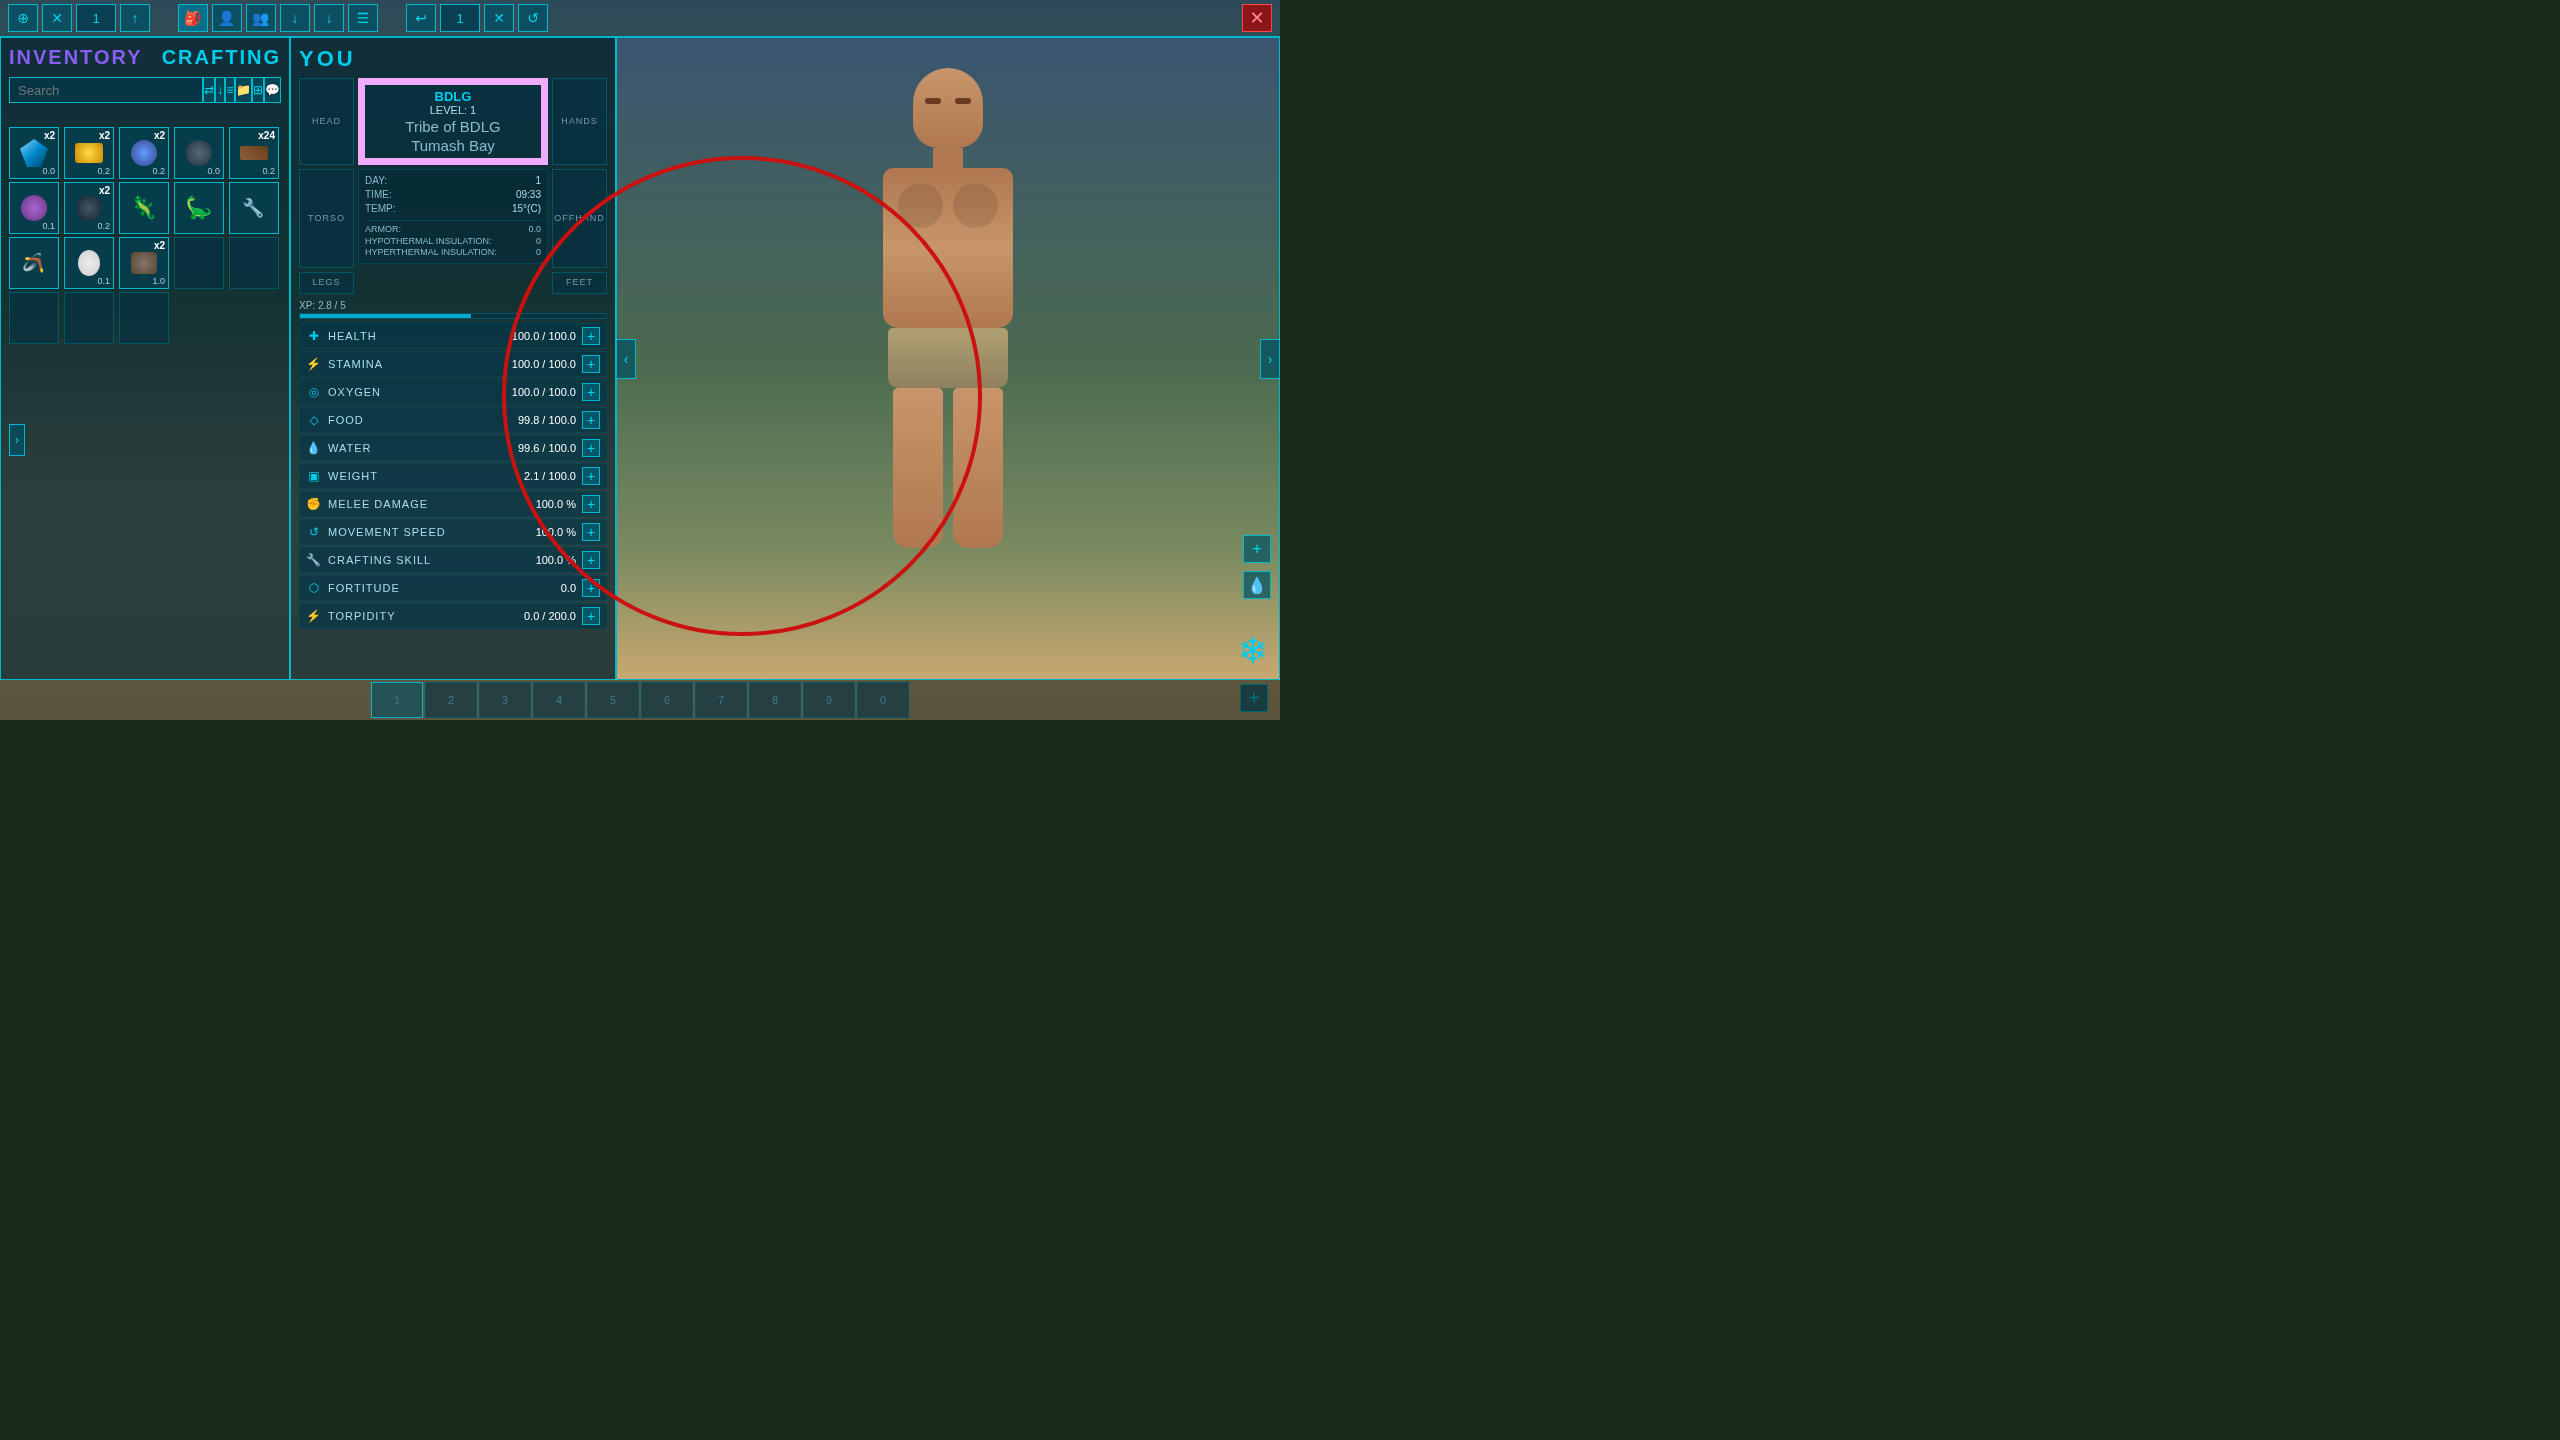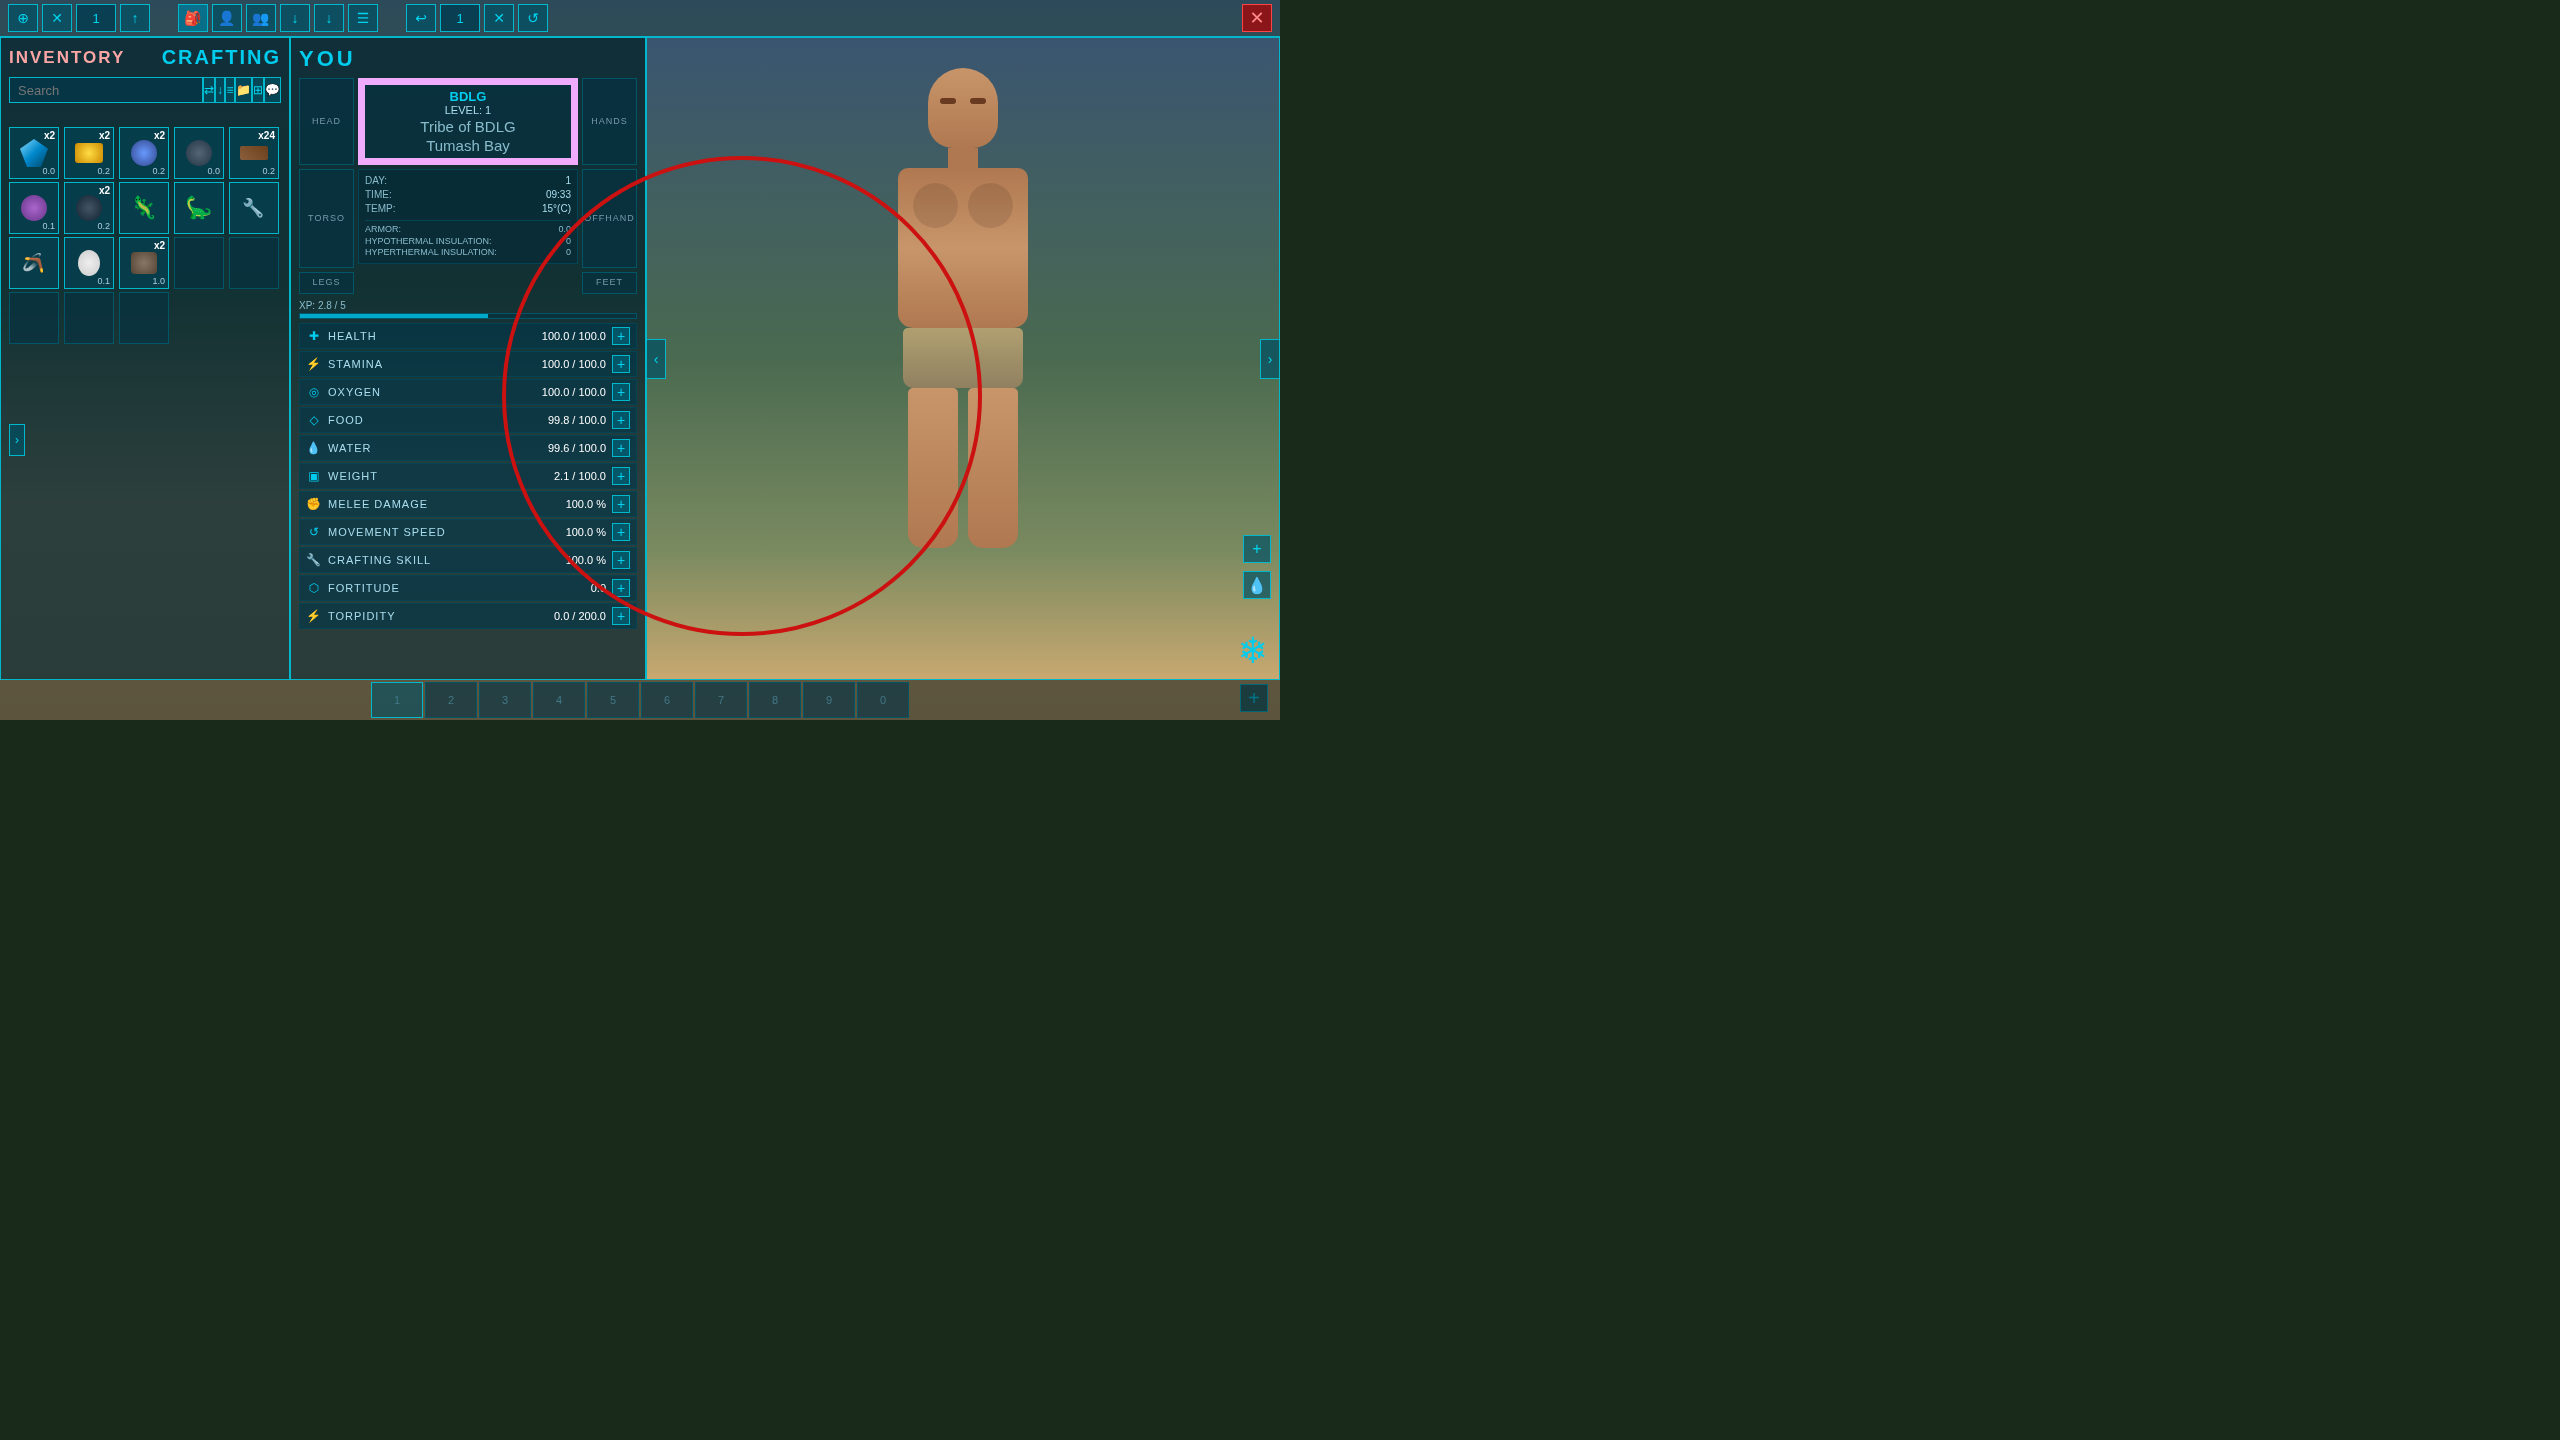--- a/index.html
+++ b/index.html
@@ -109,22 +109,22 @@
     }
 
     .panel-header {
       display: flex;
       justify-content: space-between;
       align-items: center;
       margin-bottom: 8px;
     }
 
     .panel-title {
-      color: #fca5a5;
-      font-size: 17px;
+      color: #8b5cf6;
+      font-size: 20px;
       font-weight: bold;
       letter-spacing: 2px;
       text-transform: uppercase;
     }
 
     .crafting-title {
       color: #00ccee;
       font-size: 20px;
       font-weight: bold;
       letter-spacing: 2px;
@@ -209,21 +209,21 @@
     
     .gem-icon {
       width: 28px;
       height: 28px;
       background: linear-gradient(135deg, #88ddff, #0088cc, #004466);
       clip-path: polygon(50% 0%, 100% 35%, 75% 100%, 25% 100%, 0% 35%);
     }
 
     
     .you-panel {
-      width: 356px;
+      width: 326px;
       background: rgba(10, 40, 50, 0.82);
       border: 1px solid #00b8cc;
       border-top: 2px solid #00b8cc;
       padding: 8px;
       flex-shrink: 0;
       overflow: hidden;
     }
 
     .you-title {
       color: #00ccee;

